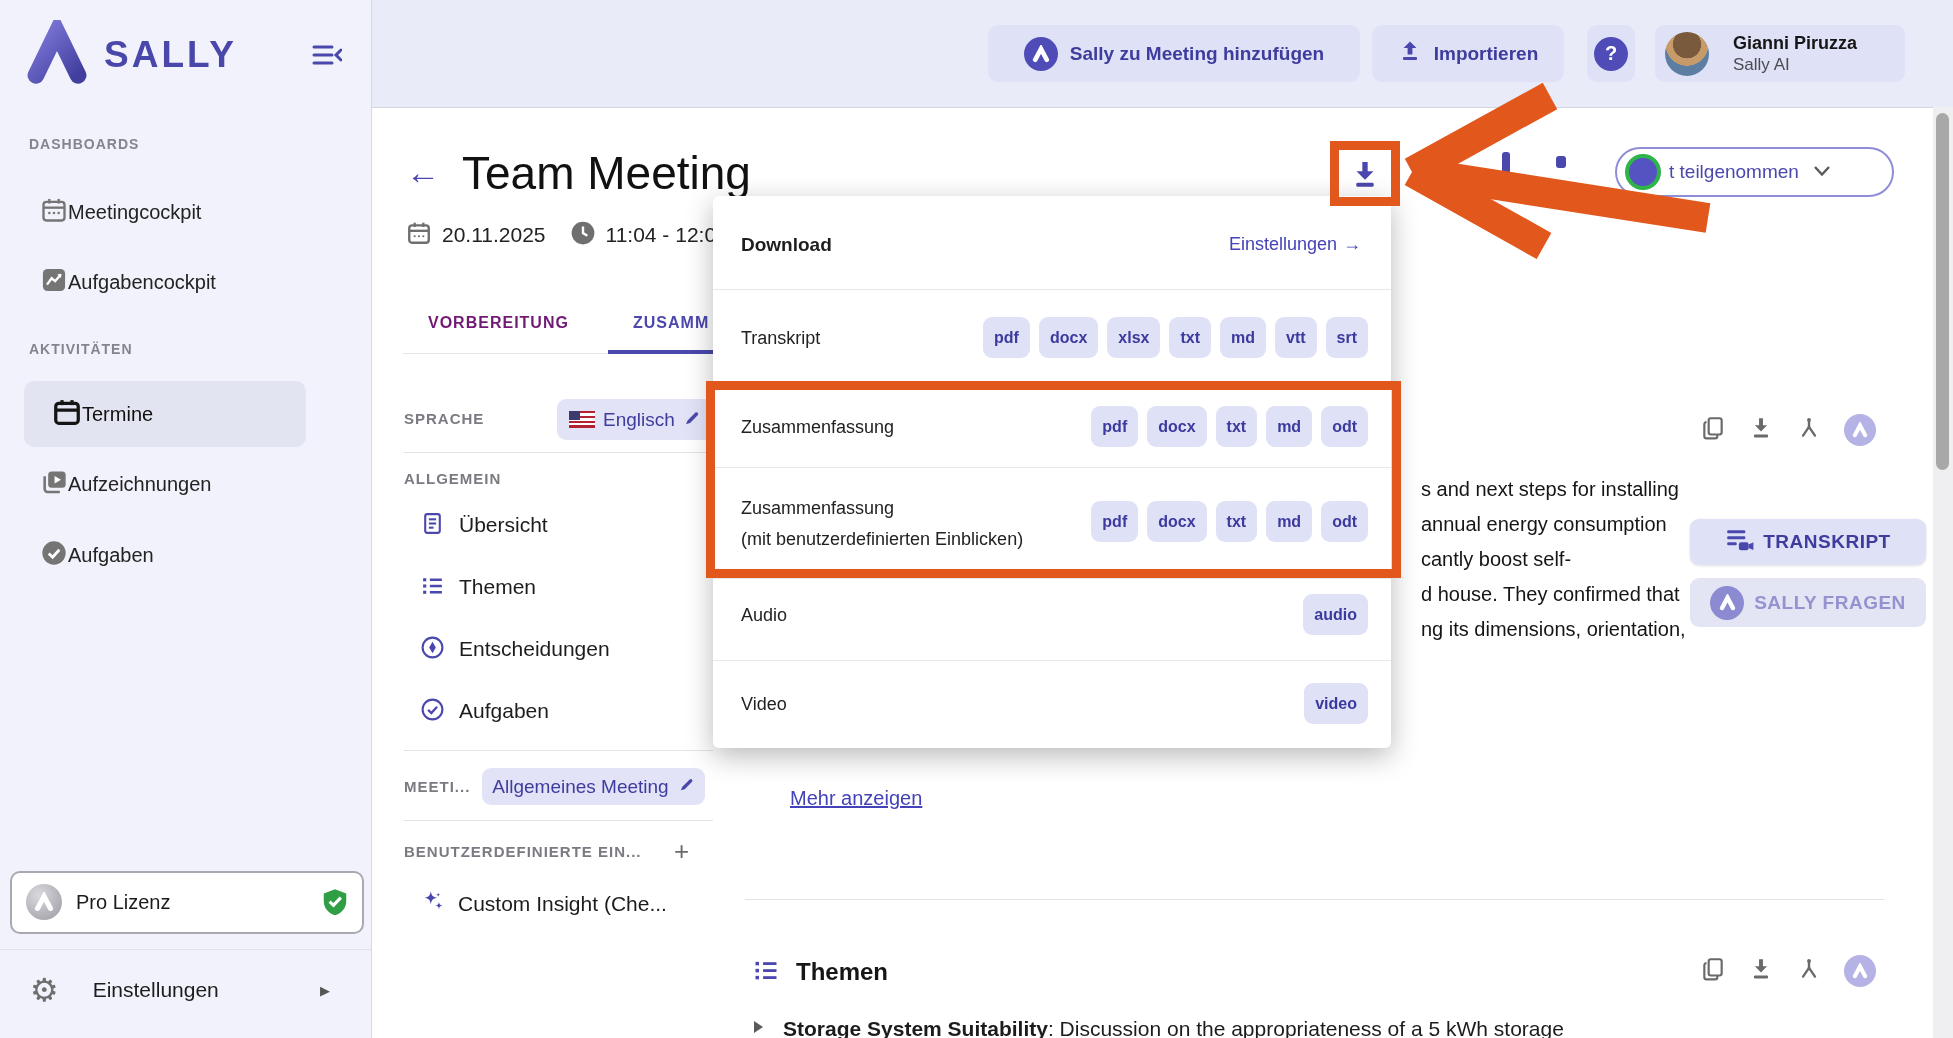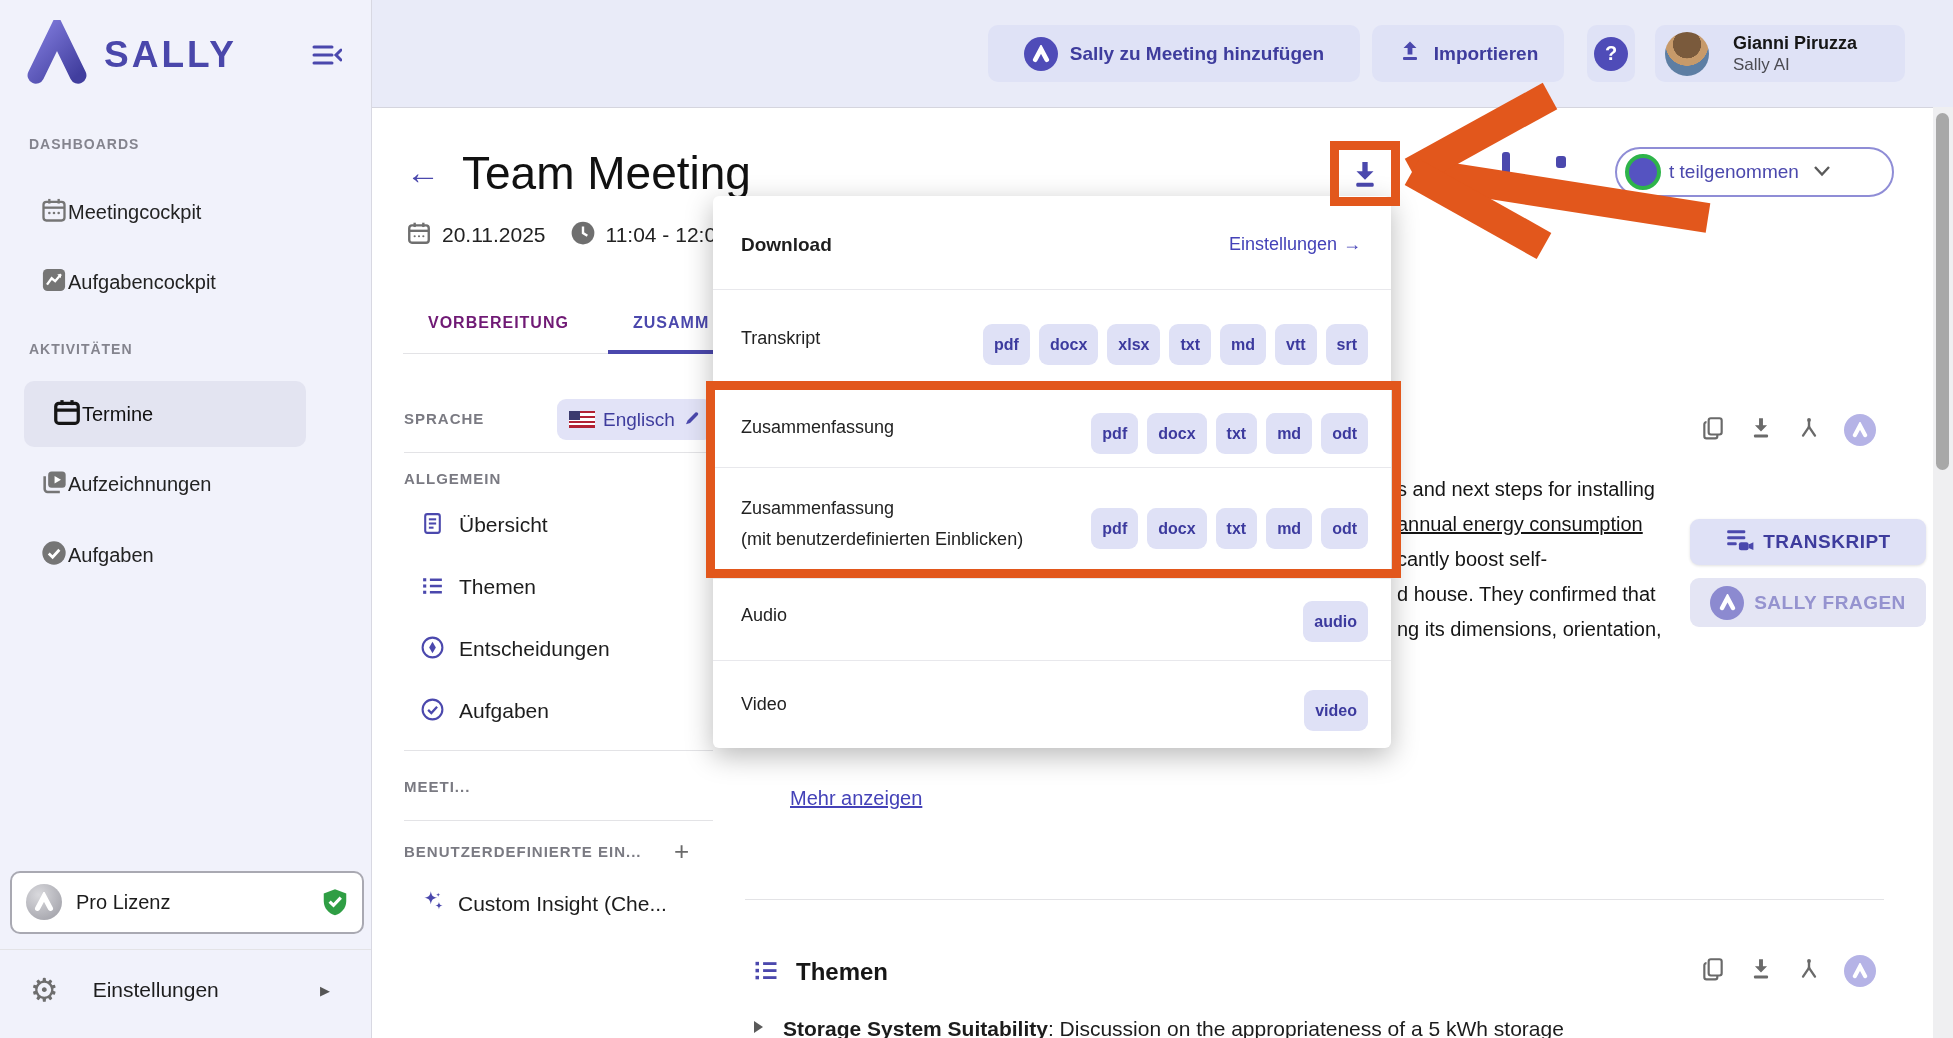--- a/index.html
+++ b/index.html
@@ -12,35 +12,35 @@
   .sec-label{font-size:14px;font-weight:bold;color:#84848e;letter-spacing:1px;}
   .side-item{font-size:20px;color:#232323;}
   .side-item .lbl{}
   .active-row{background:#e3e4f1;border-radius:10px;}
   .license-box{background:#ffffff;border:2px solid #a9a9b2;border-radius:10px;}
   
   .topbar{left:372px;top:0;width:1581px;height:107px;background:#e9ebf8;border-bottom:1px solid #d5d5de;}
   .tb-btn{background:#dfe2f6;border-radius:10px;color:#3e3c9d;font-weight:bold;font-size:19px;gap:12px;justify-content:center;}
   
   .chip{background:#dfe1f6;color:#3c3a9e;font-weight:bold;font-size:16px;border-radius:9px;
-    padding:0 11px;height:41px;display:flex;align-items:center;margin-top:7px;}
+    padding:0 11px;height:41px;display:flex;align-items:center;}
   .chip-row{display:flex;gap:9px;}
   
   .dropdown{left:713px;top:196px;width:678px;height:552px;background:#fff;border-radius:6px;
     box-shadow:0 8px 28px rgba(0,0,0,.28);z-index:50;}
   .dd-divider{position:absolute;left:0;width:678px;height:1px;background:#e8e8ec;}
   .dd-label{font-size:18px;color:#222;}
   
   .orange-box{border:9px solid #e2571c;z-index:60;background:transparent;}
   
   .purple{color:#4b48ad;}
   .nav-item-lbl{font-size:21px;color:#1d1d1d;}
   .icon-btn{color:#6a6a6a;}
   .lav-circle{border-radius:50%;background:#b5b3e6;display:flex;align-items:center;justify-content:center;}
-  .summary-line{font-size:20px;color:#151515;white-space:nowrap;}
+  .summary-line{font-size:20px;color:#151515;white-space:nowrap;margin-left:24px;}
   .divider-h{background:#e3e3e6;height:1px;}
   .side-btn{background:#dfe1f6;border-radius:9px;box-shadow:0 1px 3px rgba(0,0,0,.12);}
 </style>
 </head>
 <body>
 
 <div class="stage">
 
   <div class="abs sidebar">
 
@@ -288,20 +288,28 @@
         <circle cx="12" cy="12" r="9.5" fill="none" stroke="#4b48ad" stroke-width="2"></circle>
         <polyline points="7.8,12.4 10.9,15.4 16.4,9.4" fill="none" stroke="#4b48ad" stroke-width="2.2"></polyline>
       </svg>
     </span>
     <span class="nav-item-lbl">Aufgaben</span>
   </div>
 
   <div class="abs divider-h" style="left:404px;top:750px;width:309px;"></div>
 
   <div class="abs" style="left:404px;top:778px;font-size:15px;font-weight:bold;letter-spacing:1px;color:#7a7a82;">MEETI...</div>
+  <div class="abs flex" style="left:482px;top:768px;width:223px;height:37px;background:#e2e3f7;border-radius:9px;gap:9px;justify-content:center;">
+    <span style="font-size:19px;color:#3e3c9d;">Allgemeines Meeting</span>
+    <span>
+      <svg width="17" height="17" viewBox="0 0 18 18">
+        <path d="M3 15.2 L4.6 11.4 L12.4 3.6 a1.8 1.8 0 0 1 2.5 2.5 L7.1 13.9 L3 15.2 Z" fill="#4b48ad"></path>
+      </svg>
+    </span>
+  </div>
   <div class="abs divider-h" style="left:404px;top:820px;width:309px;"></div>
 
   <div class="abs" style="left:404px;top:843px;font-size:15px;font-weight:bold;letter-spacing:1px;color:#7a7a82;">BENUTZERDEFINIERTE EIN...</div>
   <div class="abs" style="left:674px;top:836px;font-size:26px;color:#6a6a6a;">+</div>
 
   <div class="abs flex" style="left:420px;top:888px;height:32px;gap:12px;">
     <span>
       <svg width="26" height="26" viewBox="0 0 24 24" fill="#4b48ad">
         <path d="M10 2 C10.7 6.2 11.8 7.3 16 8 C11.8 8.7 10.7 9.8 10 14 C9.3 9.8 8.2 8.7 4 8 C8.2 7.3 9.3 6.2 10 2 Z"></path>
         <path d="M17.5 12 C17.9 14.3 18.5 14.9 20.8 15.3 C18.5 15.7 17.9 16.3 17.5 18.6 C17.1 16.3 16.5 15.7 14.2 15.3 C16.5 14.9 17.1 14.3 17.5 12 Z"></path>
@@ -333,21 +341,21 @@
       </svg>
     </span>
     <span class="lav-circle" style="width:32px;height:32px;">
       <svg width="16" height="16" viewBox="0 0 100 100">
           <path d="M18 82 L50 22 L82 82" stroke="#fff" stroke-width="26" stroke-linecap="round" fill="none"></path>
         </svg>
     </span>
   </div>
 
   <div class="abs summary-line" style="left:1397px;top:478px;">s and next steps for installing</div>
-  <div class="abs summary-line" style="left:1397px;top:513px;text-decoration:underline;">annual energy consumption</div>
+  <div class="abs summary-line" style="left:1397px;top:513px;">annual energy consumption</div>
   <div class="abs summary-line" style="left:1397px;top:548px;">cantly boost self-</div>
   <div class="abs summary-line" style="left:1397px;top:583px;">d house. They confirmed that</div>
   <div class="abs summary-line" style="left:1397px;top:618px;">ng its dimensions, orientation,</div>
 
   <div class="abs side-btn flex" style="left:1690px;top:519px;width:236px;height:46px;justify-content:center;gap:8px;z-index:20;">
     <span>
       <svg width="30" height="26" viewBox="0 0 28 24">
         <g fill="#4b48ad">
             <rect x="2" y="3" width="17" height="2.8" rx="1.2"></rect>
             <rect x="2" y="8.6" width="17" height="2.8" rx="1.2"></rect>

